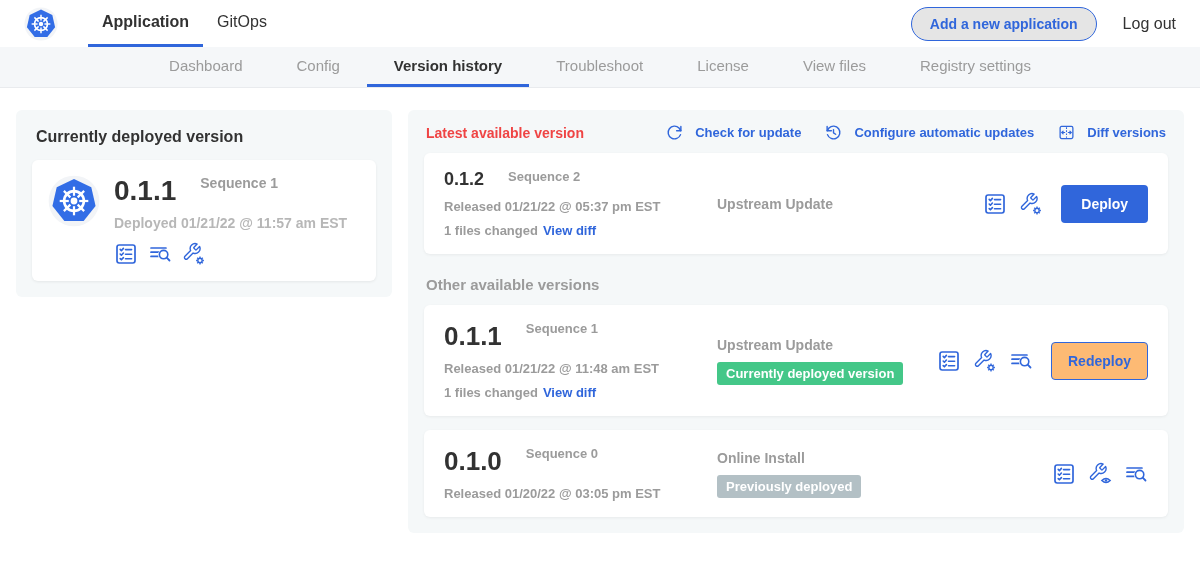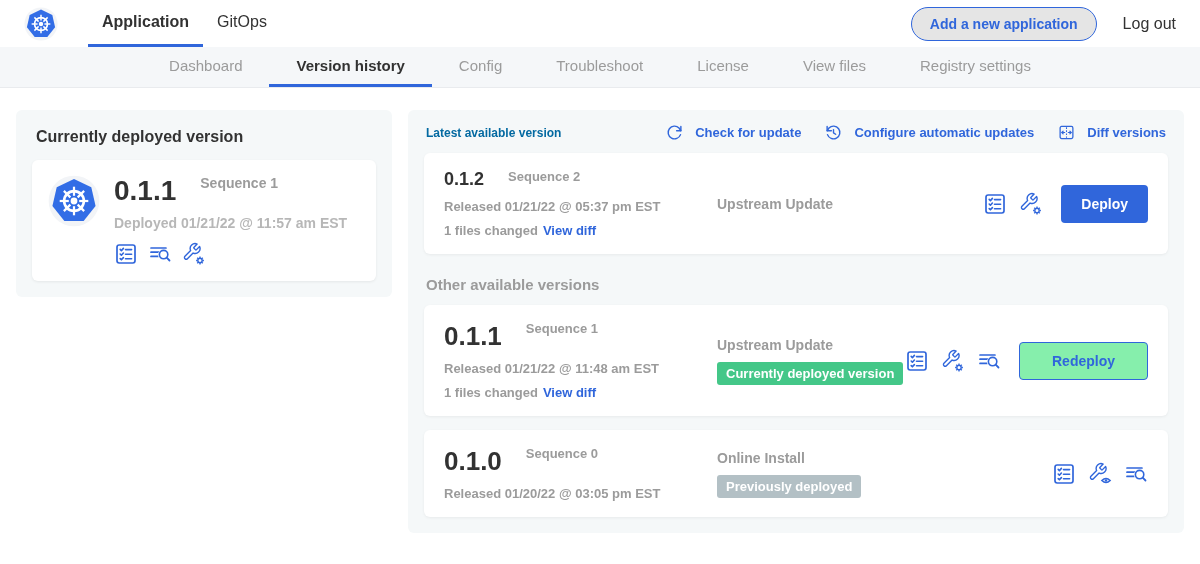--- a/index.html
+++ b/index.html
@@ -40,21 +40,21 @@
   .ver-big { font-size:28px; font-weight:700; color:#323232; }
   .ver-seq { font-size:14px; color:#9b9b9b; font-weight:600; }
   .ver-date { font-size:14px; color:#b7b7b7; font-weight:600; margin-top:8px; }
   .icon-row { display:flex; align-items:center; gap:10px; margin-top:11px; }
   .act-icon { width:24px; height:24px; color:#3066db; cursor:pointer; }
   .act-icon svg { width:100%; height:100%; display:block; }
 
   
   .versions-panel { flex:1; padding:14px 16px 16px; }
   .vp-header { display:flex; align-items:center; justify-content:space-between; margin:0 2px 12px; }
-  .vp-title { font-size:12px; font-weight:600; color:#0369a1; }
+  .vp-title { font-size:14px; font-weight:600; color:#ef4444; }
   .vp-actions { display:flex; gap:24px; }
   .vp-link { display:flex; align-items:center; gap:12px; color:#3066db; font-size:13px;
     font-weight:700; cursor:pointer; }
   .vp-link svg { width:17px; height:17px; display:block; }
 
   .version-row { background:#fff; border-radius:6px; box-shadow:0 1px 3px rgba(0,0,0,.06);
     padding:16px 20px; display:flex; align-items:center; }
   .vr-left { width:265px; flex:none; }
   .vr-released { font-size:13px; color:#9b9b9b; font-weight:600; margin-top:9px; }
   .vr-files { font-size:13px; color:#9b9b9b; font-weight:600; margin-top:9px; }
@@ -62,22 +62,22 @@
   .vr-mid { flex:1; padding-left:8px; }
   .vr-source { font-size:14px; font-weight:600; color:#9b9b9b; }
   .badge { display:inline-block; margin-top:9px; padding:4px 9px; border-radius:3px;
     font-size:13px; font-weight:700; color:#fff; }
   .badge.success { background:#44c788; }
   .badge.muted { background:#b3c0c5; }
   .vr-right { display:flex; align-items:center; gap:12px; }
   .btn-deploy { background:#3066db; color:#fff; border:none; border-radius:4px; font-size:14px;
     font-weight:700; padding:11px 20px; cursor:pointer; margin-left:6px;
     font-family:"Liberation Sans", sans-serif; }
-  .btn-redeploy { background:#86efac; color:#3066db; border:1px solid #3066db; border-radius:4px;
-    font-size:14px; font-weight:700; padding:10px 32px; cursor:pointer; margin-left:6px;
+  .btn-redeploy { background:#fdba74; color:#3066db; border:1px solid #3066db; border-radius:4px;
+    font-size:14px; font-weight:700; padding:10px 16px; cursor:pointer; margin-left:6px;
     font-family:"Liberation Sans", sans-serif; }
   .other-title { font-size:15px; font-weight:600; color:#9b9b9b; margin:22px 2px 12px; }
   .row-gap { margin-bottom:14px; }
 </style>
 </head>
 <body>
 
 <svg width="0" height="0" style="position:absolute" aria-hidden="true">
   <defs>
     <symbol id="i-k8s" viewBox="0 0 40 40">
@@ -185,22 +185,22 @@
     <div class="nav-tab active">Application</div>
     <div class="nav-tab">GitOps</div>
   </div>
   <div class="header-spacer"></div>
   <button class="add-app-btn">Add a new application</button>
   <div class="logout">Log out</div>
 </div>
 
 <div class="subnav">
   <div class="subnav-item">Dashboard</div>
+  <div class="subnav-item">Config</div>
   <div class="subnav-item active">Version history</div>
-  <div class="subnav-item">Config</div>
   <div class="subnav-item">Troubleshoot</div>
   <div class="subnav-item">License</div>
   <div class="subnav-item">View files</div>
   <div class="subnav-item">Registry settings</div>
 </div>
 
 <div class="main">
 
   <div class="panel current-card">
     <h2>Currently deployed version</h2>

